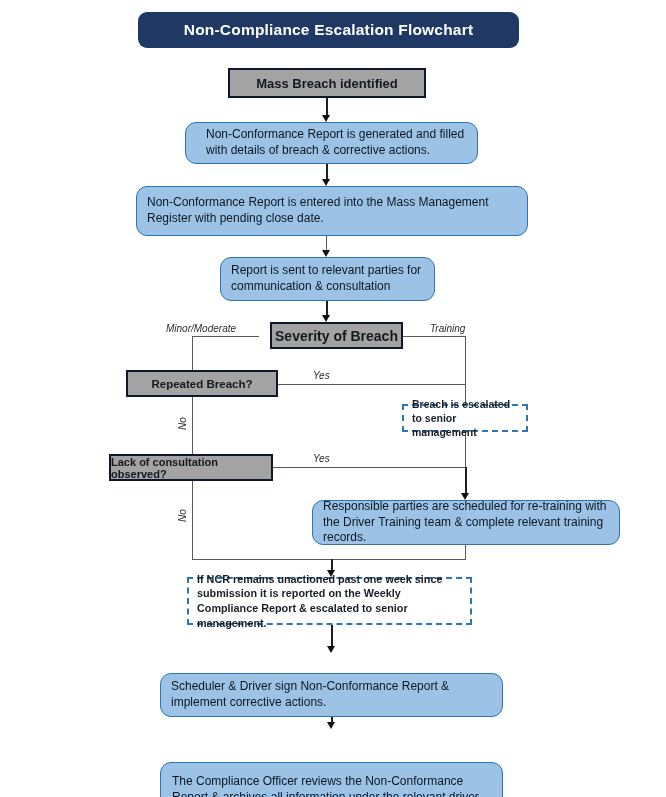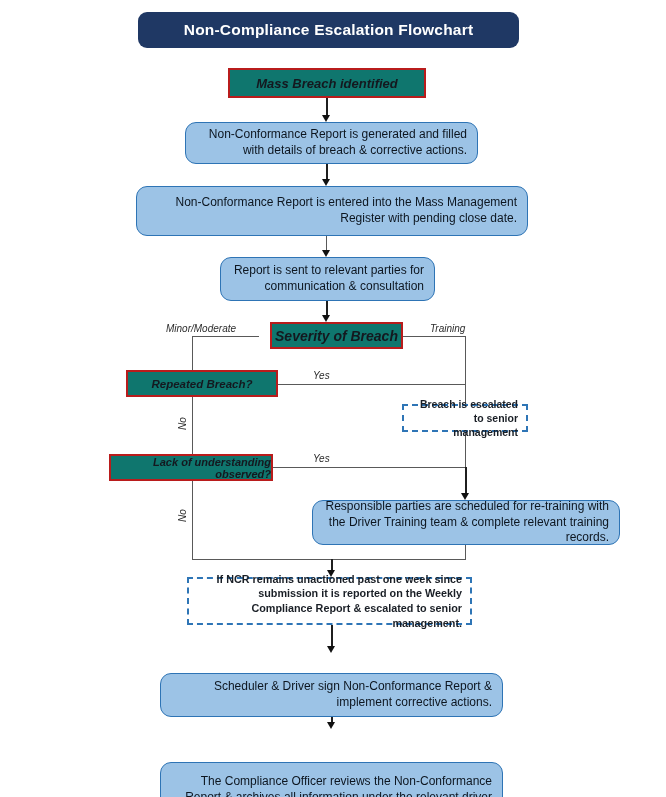--- a/index.html
+++ b/index.html
@@ -1,32 +1,32 @@
 <!DOCTYPE html>
 <html><head>
 <meta charset="utf-8">
 <style>
   html,body{margin:0;padding:0;background:#ffffff;}
   .canvas{
     position:relative;width:666px;height:797px;background:#ffffff;overflow:hidden;
     font-family:"Liberation Sans", sans-serif;color:#111;
   }
   .node{position:absolute;display:flex;align-items:center;justify-content:center;
-    text-align:right;box-sizing:border-box;z-index:2;}
+    text-align:left;box-sizing:border-box;z-index:2;}
   .title-bar{
     background:#1f3864;color:#ffffff;border-radius:9px;
     font-size:15.5px;font-weight:700;letter-spacing:.2px;z-index:2;
   }
   .process{
     background:#9cc3e6;border:1.6px solid #2e74b5;border-radius:11px;
     font-size:12px;line-height:1.3;color:#0d1620;padding:4px 10px;
   }
   .decision{
-    background:#0f766e;border:2px solid #b91c1c;
-    font-style:italic;font-weight:600;color:#14181f;
+    background:#a3a3a3;border:2px solid #0f172a;
+    font-weight:600;color:#14181f;
   }
   .dashed-note{
     background:#ffffff;border:2px dashed #2e75b6;
     font-weight:600;color:#1a1f26;line-height:1.35;
     padding:3px 8px;z-index:3;
   }
   .edge-label{
     position:absolute;font-size:10px;font-style:italic;color:#2b2b2b;z-index:2;
     white-space:nowrap;
   }
@@ -102,21 +102,21 @@
   <div class="node process" style="left:136px;top:186px;width:392px;height:50px;">Non-Conformance Report is entered into the Mass Management Register with pending close date.</div>
 
   <div class="node process" style="left:220px;top:257px;width:215px;height:44px;font-size:12px;">Report is sent to relevant parties for communication &amp; consultation</div>
 
   <div class="node decision" style="left:270px;top:322px;width:133px;height:27px;font-size:14px;">Severity of Breach</div>
 
   <div class="node decision" style="left:126px;top:370px;width:152px;height:27px;font-size:11.5px;">Repeated Breach?</div>
 
   <div class="node dashed-note" style="left:402px;top:404px;width:126px;height:28px;font-size:10.5px;">Breach is escalated to senior management</div>
 
-  <div class="node decision" style="left:109px;top:454px;width:164px;height:27px;font-size:11px;">Lack of understanding observed?</div>
+  <div class="node decision" style="left:109px;top:454px;width:164px;height:27px;font-size:11px;">Lack of consultation observed?</div>
 
   <div class="node process" style="left:312px;top:500px;width:308px;height:45px;">Responsible parties are scheduled for re-training with the Driver Training team &amp; complete relevant training records.</div>
 
   <div class="node dashed-note" style="left:187px;top:577px;width:285px;height:48px;font-size:10.8px;">If NCR remains unactioned past one week since submission it is reported on the Weekly Compliance Report &amp; escalated to senior management.</div>
 
   <div class="node process" style="left:160px;top:653px;width:343px;height:44px;margin-top:20px;">Scheduler &amp; Driver sign Non-Conformance Report &amp; implement corrective actions.</div>
 
   <div class="node process" style="left:160px;top:762px;width:343px;height:71px;padding-left:11px;">The Compliance Officer reviews the Non-Conformance Report &amp; archives all information under the relevant driver file.</div>
 
 </div>

